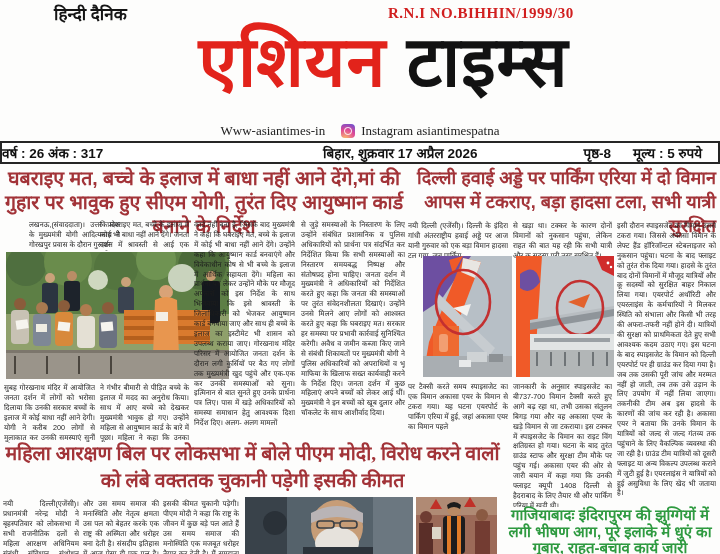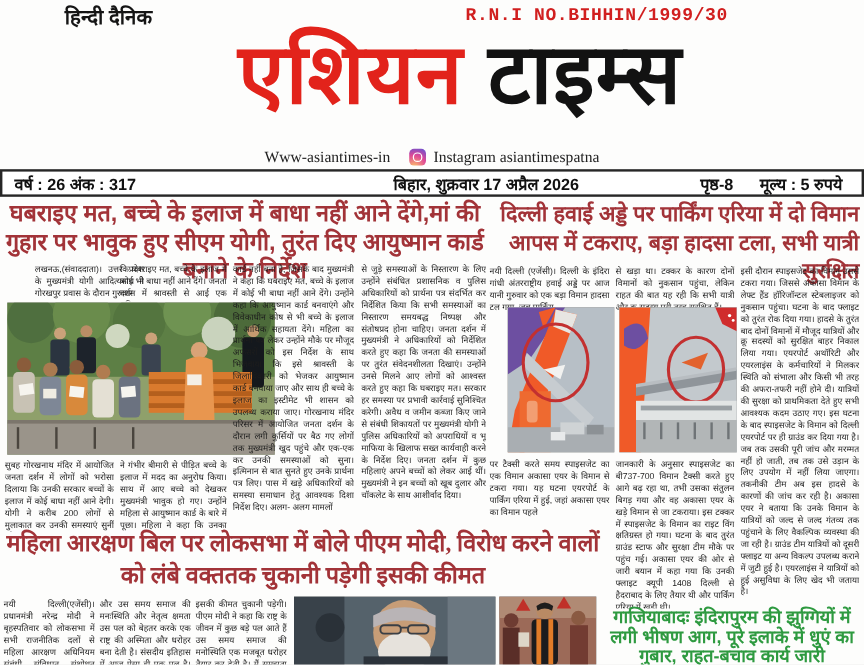--- a/index.html
+++ b/index.html
@@ -5,42 +5,42 @@
   html,body{margin:0;padding:0;background:#e9e9e9;}
   #page{
     position:relative;width:720px;height:554px;margin:0 auto;
     background:#fdfdfc;overflow:hidden;
     font-family:"Liberation Sans","DejaVu Sans",sans-serif;
     color:#1c1c1c;
   }
   .abs{position:absolute;}
   
   .edition-label{left:54px;top:2px;font-size:17px;font-weight:bold;color:#151515;}
-  .rni{left:388px;top:5px;font-family:Liberation Mono, monospace;
+  .rni{left:388px;top:5px;font-family:Liberation Serif, serif;
        font-size:15px;font-weight:bold;color:#d11f1f;letter-spacing:.5px;}
   .masthead{left:0;right:0;top:12px;text-align:center;font-weight:900;
             font-size:70px;line-height:100px;letter-spacing:1px;white-space:nowrap;padding-left:47px;}
   .masthead .red{color:#e2231b;}
   .masthead .black{color:#121212;}
   
   .contact{left:0;right:0;top:121px;height:20px;display:flex;justify-content:center;
            align-items:center;gap:16px;font-family:"Liberation Serif","DejaVu Serif",serif;
            font-size:13px;color:#222;}
   .contact .grp{display:flex;align-items:center;gap:6px;}
   .gmail-icon{width:17px;height:12px;display:inline-block;}
   .insta-icon{width:14px;height:14px;border-radius:4px;display:inline-block;
      background:radial-gradient(circle at 30% 110%,#fdc468 0%,#df4996 55%,#5b51d8 100%);
      position:relative;}
   .insta-icon::after{content:"";position:absolute;left:3.2px;top:3.2px;width:5.6px;height:5.6px;
      border:1.4px solid #fff;border-radius:50%;}
   
   .datebar{left:0;right:0;top:141px;height:23px;border:2px solid #262626;
            box-sizing:border-box;display:flex;align-items:center;
            font-size:13.5px;font-weight:bold;color:#111;background:#fff;}
-  .datebar .dl{padding-left:10px;width:215px;}
+  .datebar .dl{width:215px;}
   .datebar .dc{flex:1;text-align:center;}
   .datebar .dr{display:flex;gap:22px;padding-right:16px;}
   
   .headline{font-weight:bold;text-align:center;color:#a23338;}
   .headline.green{color:#2e9a40;}
   .hl-yogi{left:2px;top:166px;width:404px;font-size:19.5px;line-height:24px;}
   .hl-planes{left:410px;top:166px;width:306px;font-size:18px;line-height:24px;text-align:right;}
   .hl-modi{left:2px;top:440px;width:501px;font-size:19.5px;line-height:27px;font-family:Liberation Serif, serif;}
   .hl-ghaziabad{left:504px;top:507px;width:212px;font-size:15px;line-height:16.5px;}
   

